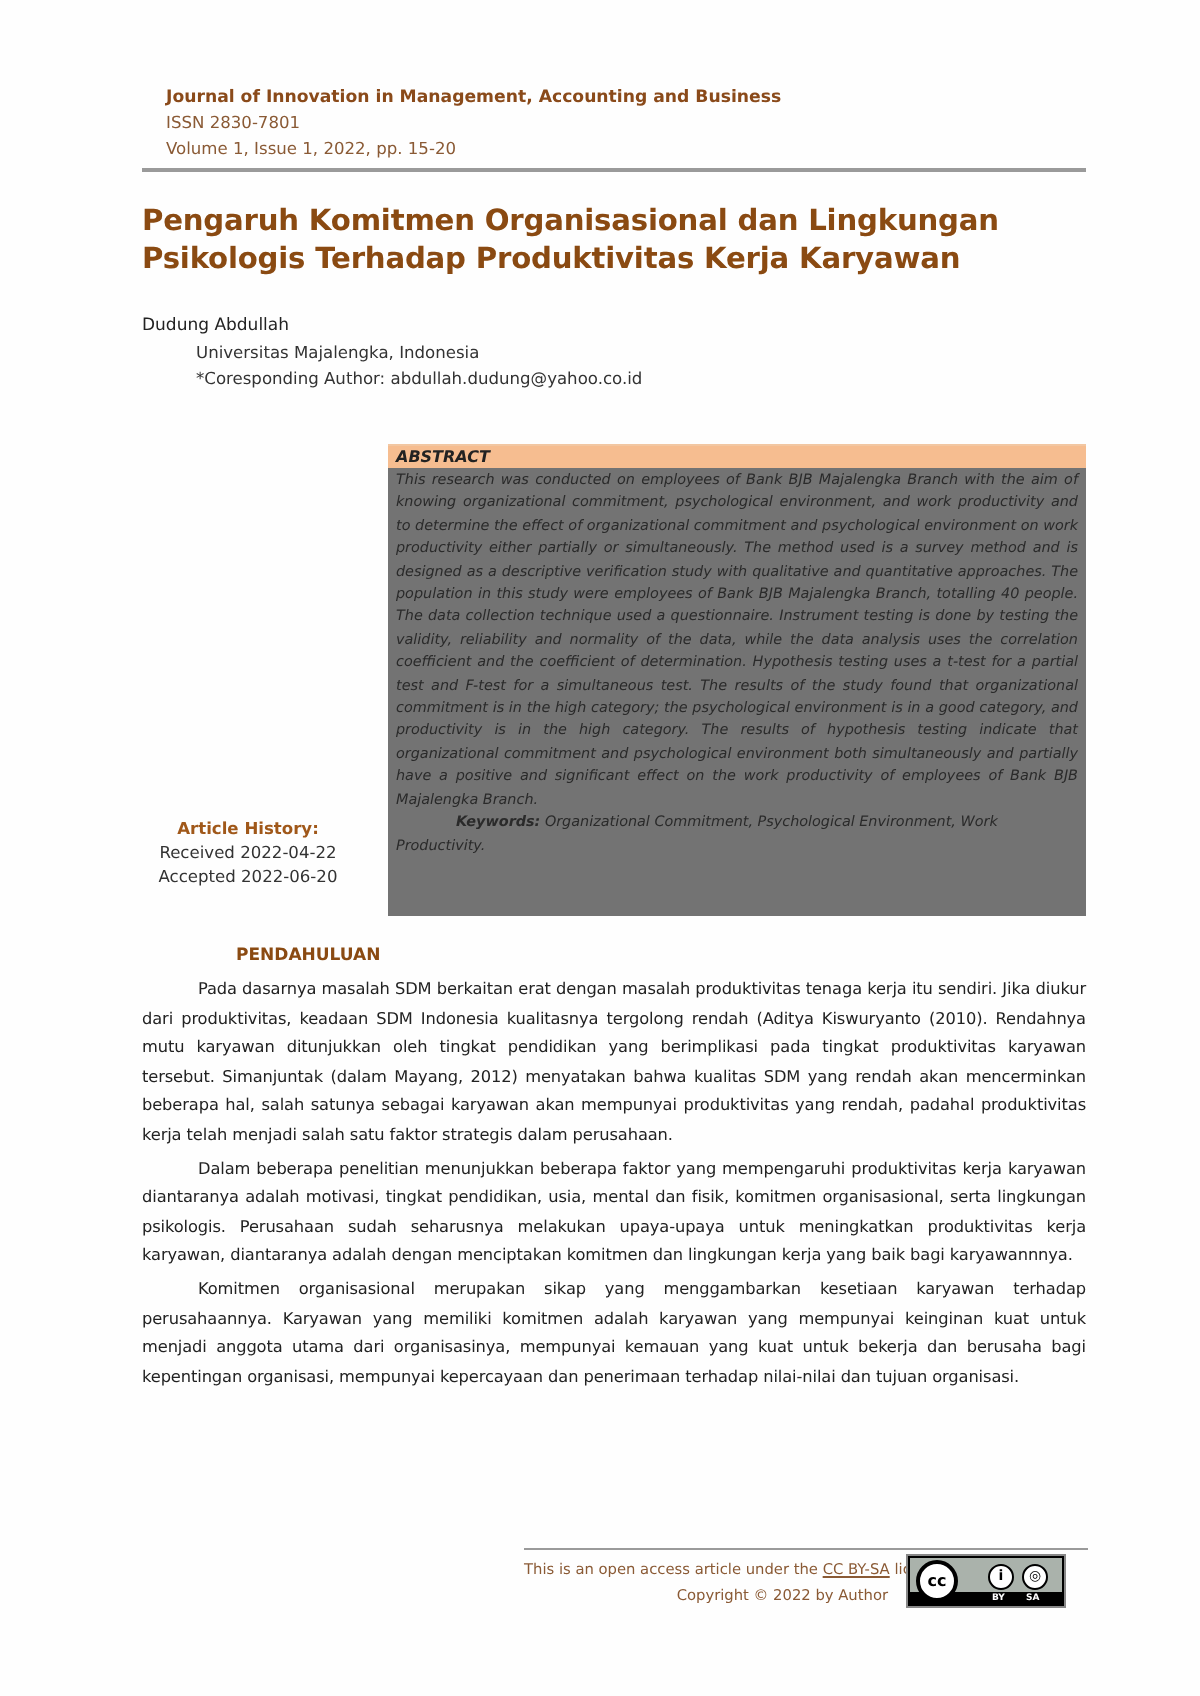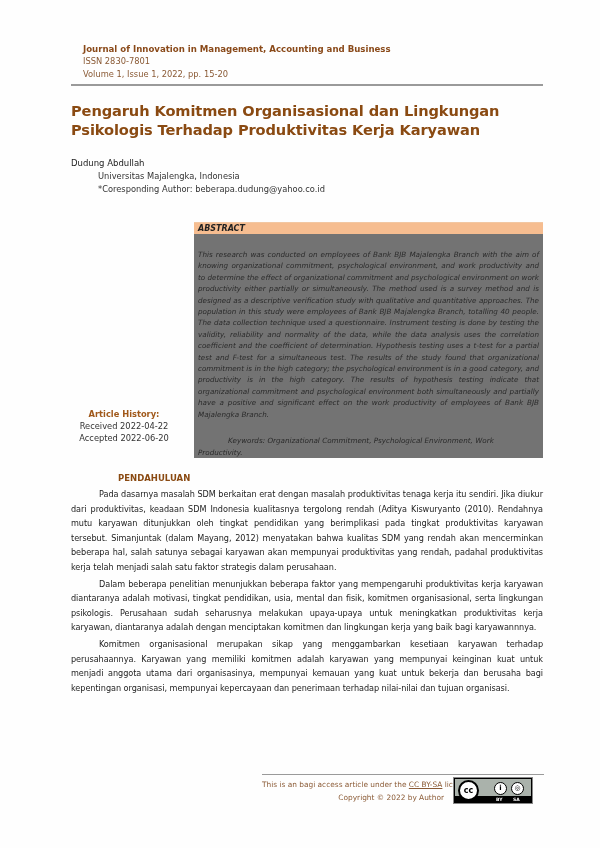--- a/index.html
+++ b/index.html
@@ -12,23 +12,23 @@
     .head-rule { position: absolute; left: 71px; top: 84px; width: 472px; height: 2px; background: #9a9a9a; }
     .title { position: absolute; left: 71px; top: 101px; width: 470px; font-size: 14.6px; font-weight: bold; color: #8a4a12; line-height: 19px; letter-spacing: -0.1px; }
     .author-block { position: absolute; left: 71px; top: 157px; width: 400px; }
     .author-name { font-size: 8.5px; font-weight: normal; color: #222; line-height: 13px; }
     .author-line { font-size: 8.3px; color: #333; line-height: 12.5px; padding-left: 27px; }
     .history { position: absolute; left: 60px; top: 408px; width: 128px; text-align: center; }
     .history-title { font-size: 8.3px; font-weight: bold; color: #a0581a; line-height: 12px; }
     .history-line { font-size: 8.3px; color: #333; line-height: 12px; }
     .abstract { position: absolute; left: 194px; top: 222px; width: 349px; height: 235px; background: #737373; border-top: 1px solid #f2c7a2; }
     .abstract-head { height: 11px; background: #f6bd90; padding: 0 4px; font-size: 8px; font-weight: bold; font-style: italic; color: #222; line-height: 11px; }
-    .abstract-body { padding: 15px 4px; font-size: 7.2px; font-style: italic; color: #2a2a2a; line-height: 11.4px; text-align: justify; }
+    .abstract-body { padding: 0 4px; font-size: 7.2px; font-style: italic; color: #2a2a2a; line-height: 11.4px; text-align: justify; }
     .abstract-keys { padding: 0 4px; font-size: 7.2px; font-style: italic; color: #2a2a2a; line-height: 11.4px; }
-    .kw-label { font-weight: normal; padding-left: 30px; }
+    .kw-label { font-weight: bold; padding-left: 30px; }
     .section-heading { position: absolute; left: 71px; top: 472px; font-size: 8.5px; font-weight: bold; color: #8a4a12; line-height: 12px; margin-left: 47px; }
     .body-text { position: absolute; left: 71px; top: 487px; width: 472px; }
     .para { font-size: 8.15px; color: #222; line-height: 14.6px; text-align: justify; text-indent: 28px; margin: 0 0 2px 0; letter-spacing: -0.05px; }
     .foot-rule { position: absolute; left: 262px; top: 774px; width: 282px; height: 1px; background: #9a9a9a; }
     .foot-left { position: absolute; left: 262px; top: 779px; width: 182px; text-align: right; }
     .foot-line { font-size: 7.4px; color: #8a5a35; line-height: 12.5px; white-space: nowrap; }
     .foot-link { color: #8a5a35; text-decoration: underline; }
     .cc-badge { position: absolute; left: 453px; top: 777px; width: 80px; height: 27px; background: #000; border: 1px solid #888; box-sizing: border-box; }
     .cc-top { position: absolute; left: 1px; top: 1px; width: 76px; height: 17px; background: #aab2ab; }
     .cc-circle { position: absolute; top: 2px; left: 4px; width: 21px; height: 21px; border-radius: 50%; background: #fff; border: 2px solid #000; box-sizing: border-box; font-size: 8px; font-weight: bold; color: #000; text-align: center; line-height: 17px; }
@@ -49,21 +49,21 @@
     <div class="journal-meta">ISSN 2830-7801</div>
     <div class="journal-meta">Volume 1, Issue 1,  2022, pp. 15-20</div>
   </div>
   <div class="head-rule"></div>
 
   <div class="title">Pengaruh Komitmen Organisasional dan Lingkungan Psikologis Terhadap Produktivitas Kerja Karyawan</div>
 
   <div class="author-block">
     <div class="author-name">Dudung Abdullah</div>
     <div class="author-line">Universitas Majalengka, Indonesia</div>
-    <div class="author-line">*Coresponding Author: beberapa.dudung@yahoo.co.id</div>
+    <div class="author-line">*Coresponding Author: abdullah.dudung@yahoo.co.id</div>
   </div>
 
   <div class="history">
     <div class="history-title">Article History:</div>
     <div class="history-line">Received 2022-04-22</div>
     <div class="history-line">Accepted 2022-06-20</div>
   </div>
 
   <div class="abstract">
     <div class="abstract-head">ABSTRACT</div>
@@ -74,21 +74,21 @@
   <div class="section-heading">PENDAHULUAN</div>
 
   <div class="body-text">
     <p class="para">Pada dasarnya masalah SDM berkaitan erat dengan masalah produktivitas tenaga kerja itu sendiri. Jika diukur dari produktivitas, keadaan SDM Indonesia kualitasnya tergolong rendah (Aditya Kiswuryanto (2010). Rendahnya mutu karyawan ditunjukkan oleh tingkat pendidikan yang berimplikasi pada tingkat produktivitas karyawan tersebut. Simanjuntak (dalam Mayang, 2012) menyatakan bahwa kualitas SDM yang rendah akan mencerminkan beberapa hal, salah satunya sebagai karyawan akan mempunyai produktivitas yang rendah, padahal produktivitas kerja telah menjadi salah satu faktor strategis dalam perusahaan.</p>
     <p class="para">Dalam beberapa penelitian menunjukkan beberapa faktor yang mempengaruhi produktivitas kerja karyawan diantaranya adalah motivasi, tingkat pendidikan, usia, mental dan fisik, komitmen organisasional, serta lingkungan psikologis. Perusahaan sudah seharusnya melakukan upaya-upaya untuk meningkatkan produktivitas kerja karyawan, diantaranya adalah dengan menciptakan komitmen dan lingkungan kerja yang baik bagi karyawannnya.</p>
     <p class="para">Komitmen organisasional merupakan sikap yang menggambarkan kesetiaan karyawan terhadap perusahaannya. Karyawan yang memiliki komitmen adalah karyawan yang mempunyai keinginan kuat untuk menjadi anggota utama dari organisasinya, mempunyai kemauan yang kuat untuk bekerja dan berusaha bagi kepentingan organisasi, mempunyai kepercayaan dan penerimaan terhadap nilai-nilai dan tujuan organisasi.</p>
   </div>
 
   <div class="foot-rule"></div>
   <div class="foot-left">
-    <div class="foot-line"><span>This is an bagi access article under the </span><span class="foot-link">CC BY-SA</span><span> license.</span></div>
+    <div class="foot-line"><span>This is an open access article under the </span><span class="foot-link">CC BY-SA</span><span> license.</span></div>
     <div class="foot-line">Copyright © 2022 by Author</div>
   </div>
 
   <div class="cc-badge">
     <div class="cc-top"></div>
     <div class="cc-circle">cc</div>
     <div class="cc-by">i</div>
     <div class="cc-sa">◎</div>
     <div class="cc-label by">BY</div>
     <div class="cc-label sa">SA</div>

